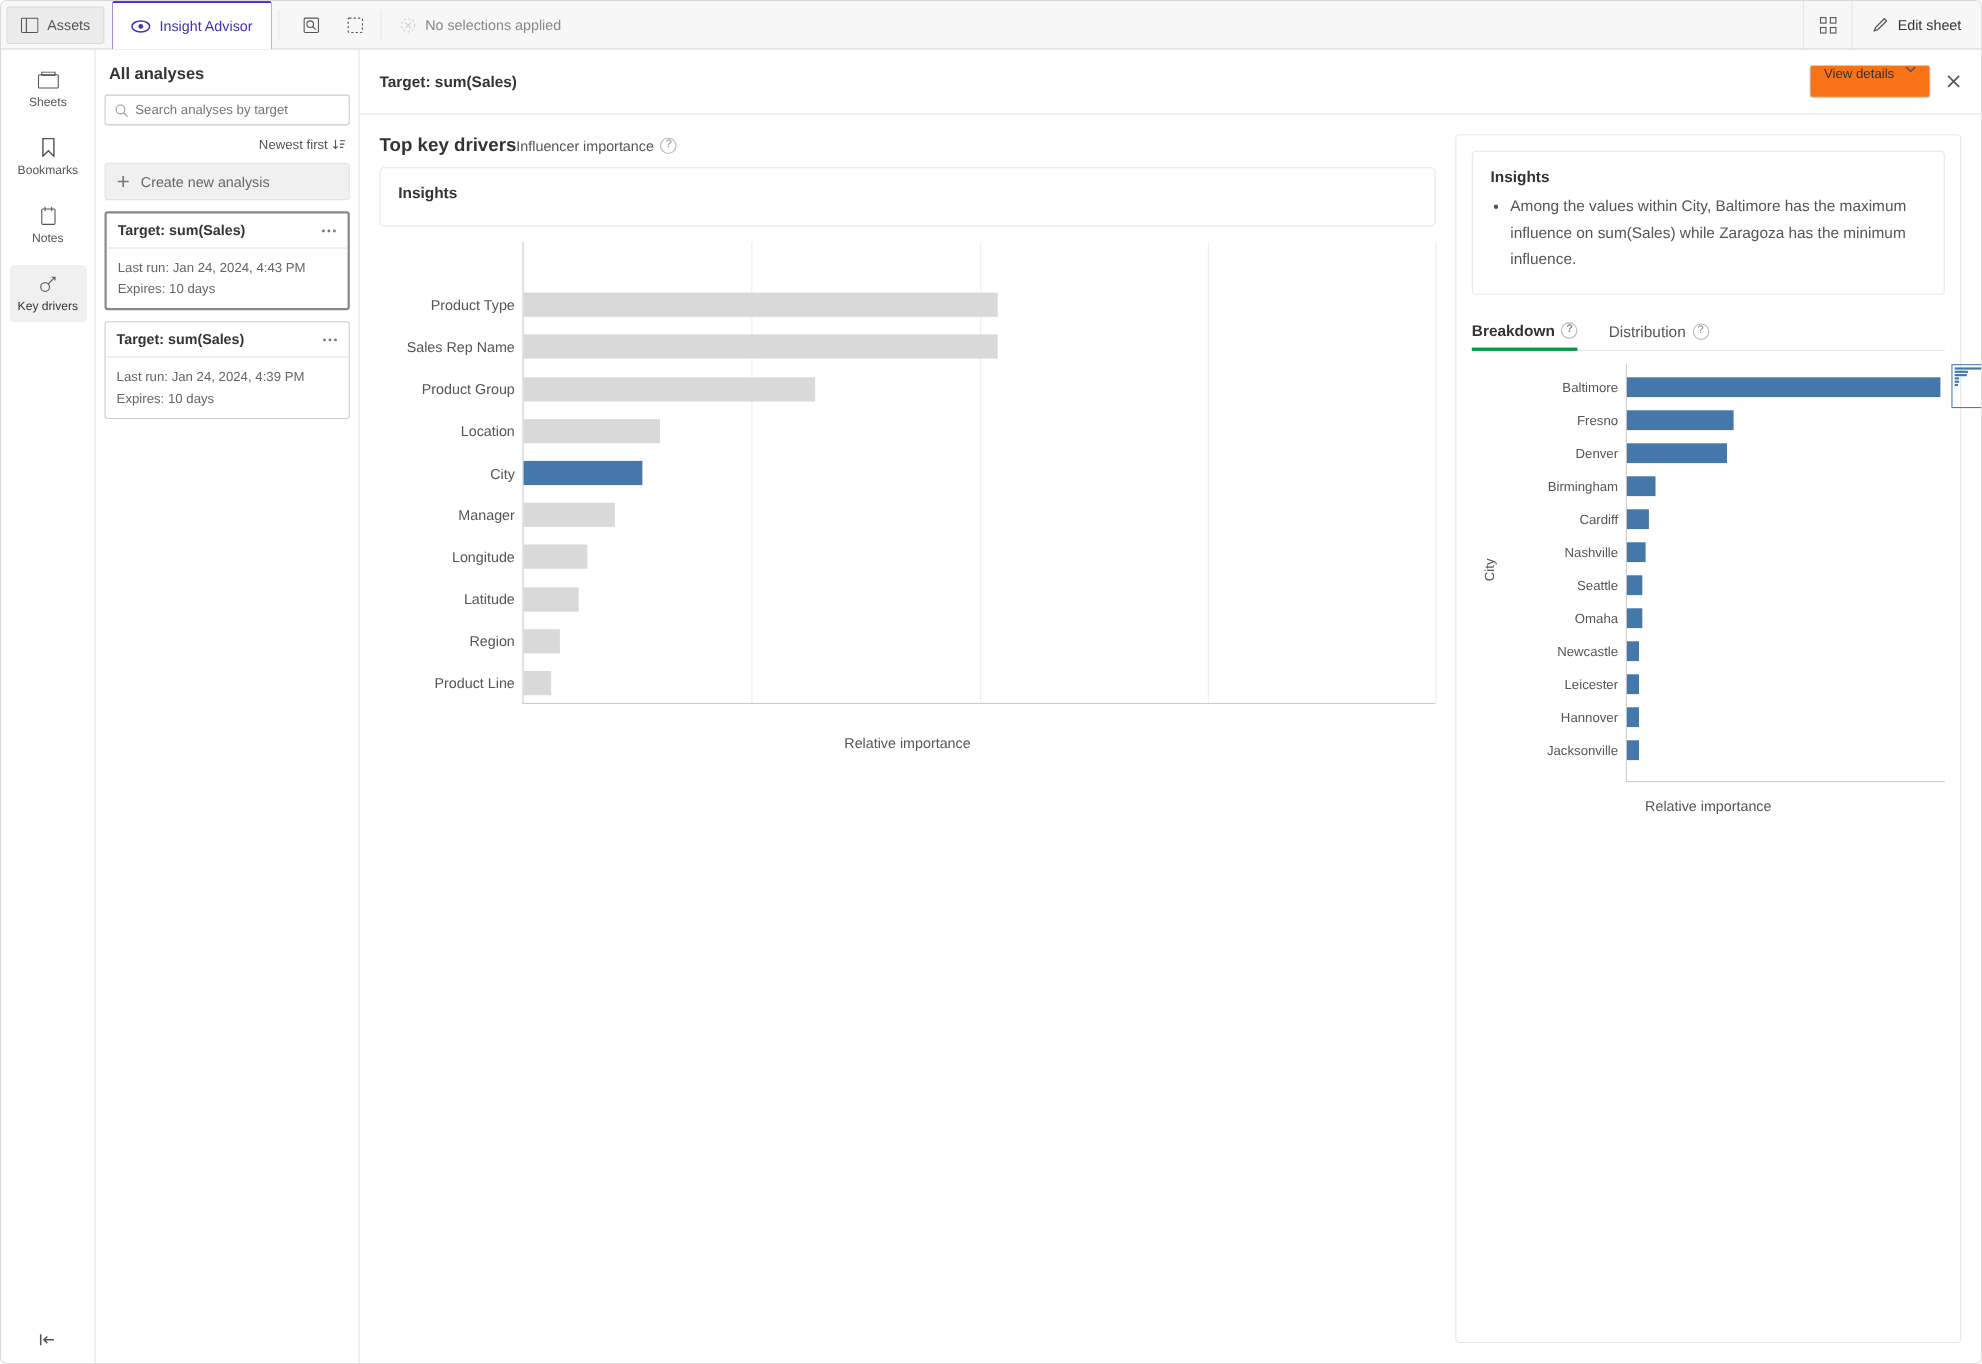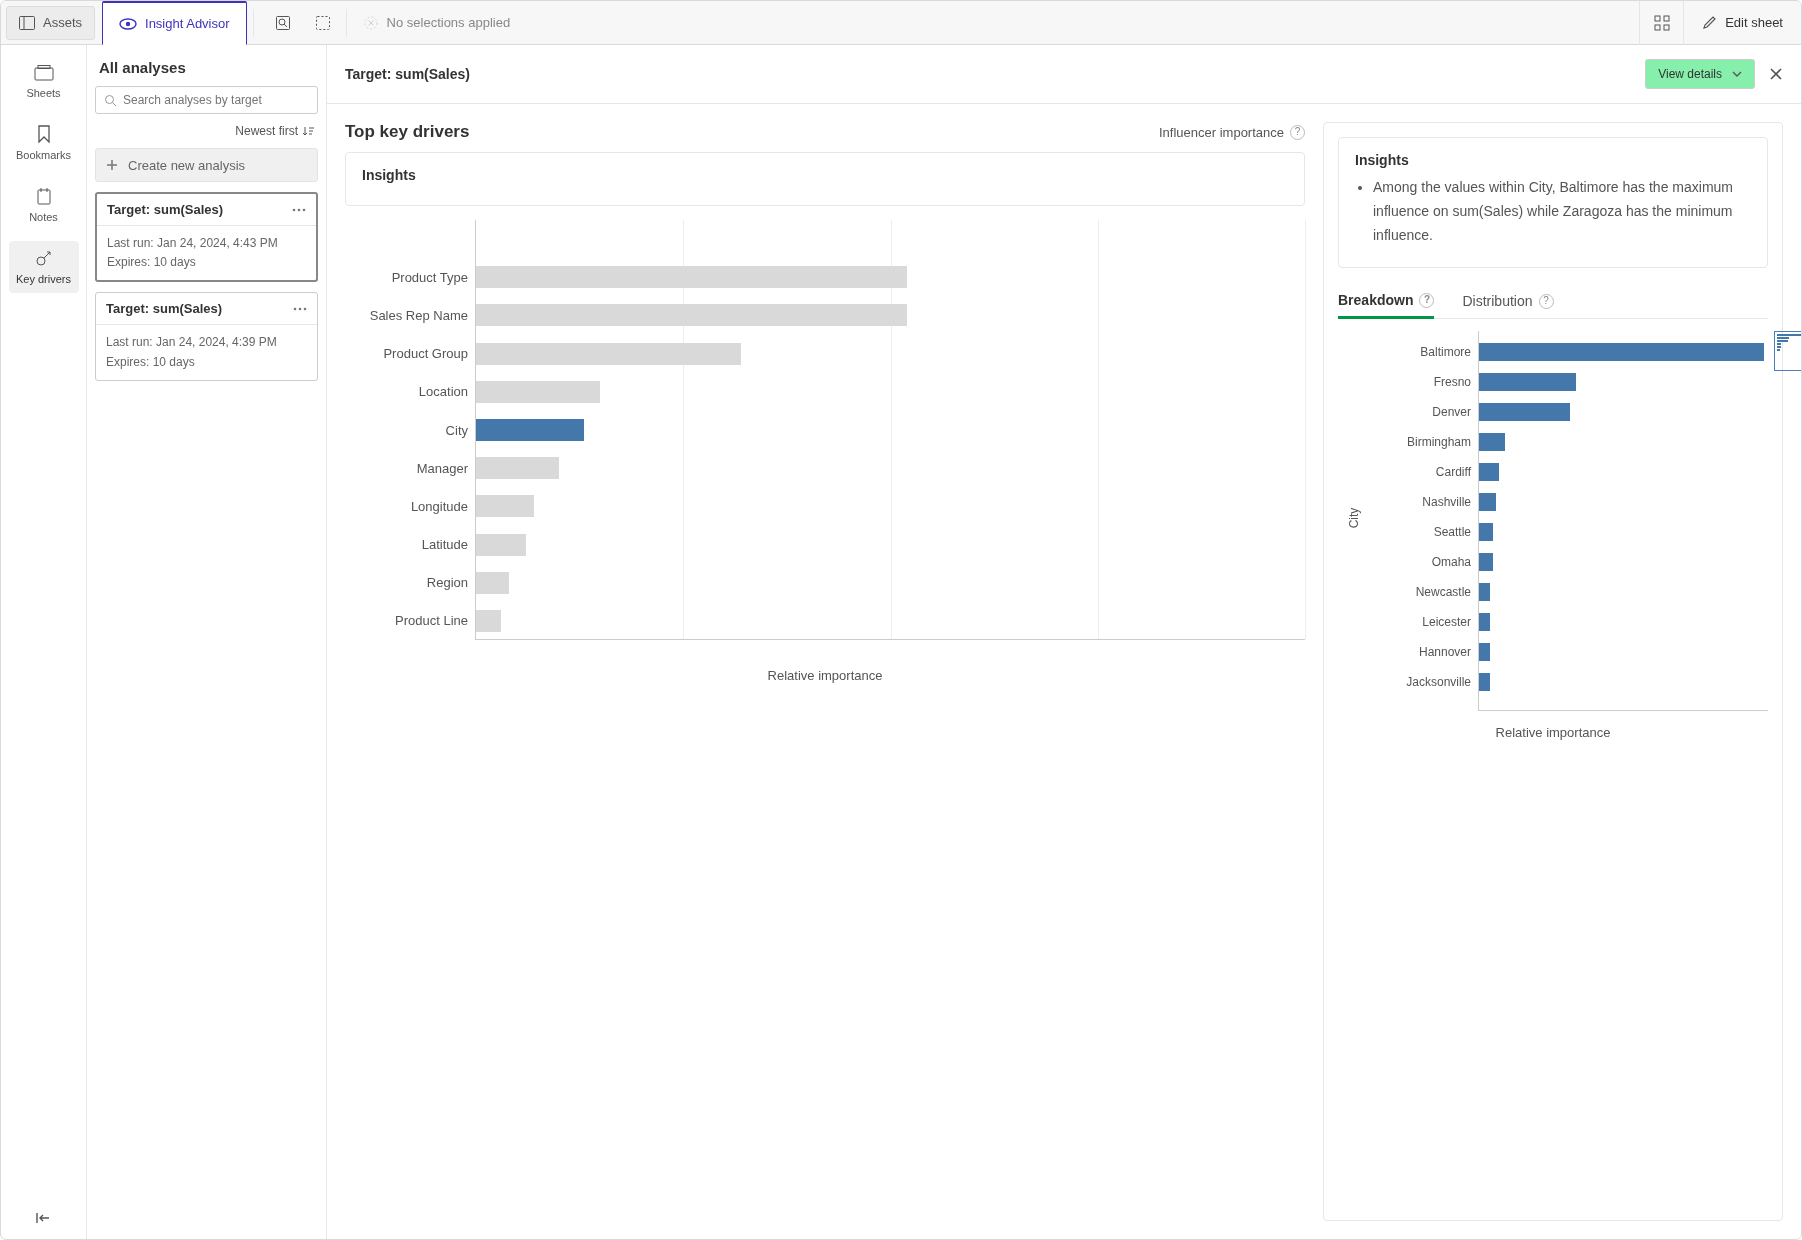--- a/index.html
+++ b/index.html
@@ -106,28 +106,28 @@
   .card .cbody{padding:8px 10px;font-size:12px;color:#666;line-height:1.6}
 
   .main{flex:1;display:flex;flex-direction:column;min-width:0}
   .mainhead{
     display:flex;align-items:center;justify-content:space-between;
     padding:14px 18px;border-bottom:1px solid var(--divider);
   }
   .mainhead .title{font-size:14px;font-weight:600}
   .mainhead .actions{display:flex;align-items:center;gap:14px}
   .viewdetails{
-    display:flex;align-items:center;gap:10px;border:1px solid #ccc;border-radius:3px;
-    height:30px;padding:0 12px;font-size:12px;color:#333;background:#86efac;
+    display:flex;align-items:flex-start;gap:10px;border:1px solid #ccc;border-radius:3px;
+    height:30px;padding:0 12px;font-size:12px;color:#333;background:#f97316;
   }
   .closebtn{color:#555}
   .mainbody{flex:1;display:flex;gap:18px;padding:18px;min-height:0}
   .panel-left{flex:1;display:flex;flex-direction:column;min-width:0}
   .panel-right{width:460px;border:1px solid var(--divider);border-radius:4px;padding:14px;display:flex;flex-direction:column;gap:12px}
-  .ph-row{display:flex;align-items:center;justify-content:space-between}
+  .ph-row{display:flex;align-items:center;}
   .ph-title{font-size:17px;font-weight:600}
   .sub{font-size:13px;color:#555;display:flex;align-items:center;gap:6px}
   .help{width:15px;height:15px;border:1px solid #bbb;border-radius:50%;display:inline-flex;align-items:center;justify-content:center;font-size:10px;color:#888;line-height:1}
   .insbox{border:1px solid var(--divider);border-radius:4px;padding:14px 16px;margin-top:10px}
   .insbox .h{font-weight:700;font-size:14px;margin-bottom:8px}
   .insbox ul{padding-left:18px}
   .insbox li{font-size:14px;color:#555;line-height:1.7;margin-bottom:6px}
   .chartwrap{flex:1;position:relative;margin-top:14px}
   .chart{position:relative;height:420px;margin-left:130px;border-left:1px solid #ccc;border-bottom:1px solid #ccc}
   .chart .grid{position:absolute;top:0;bottom:0;border-left:1px solid #eee}

